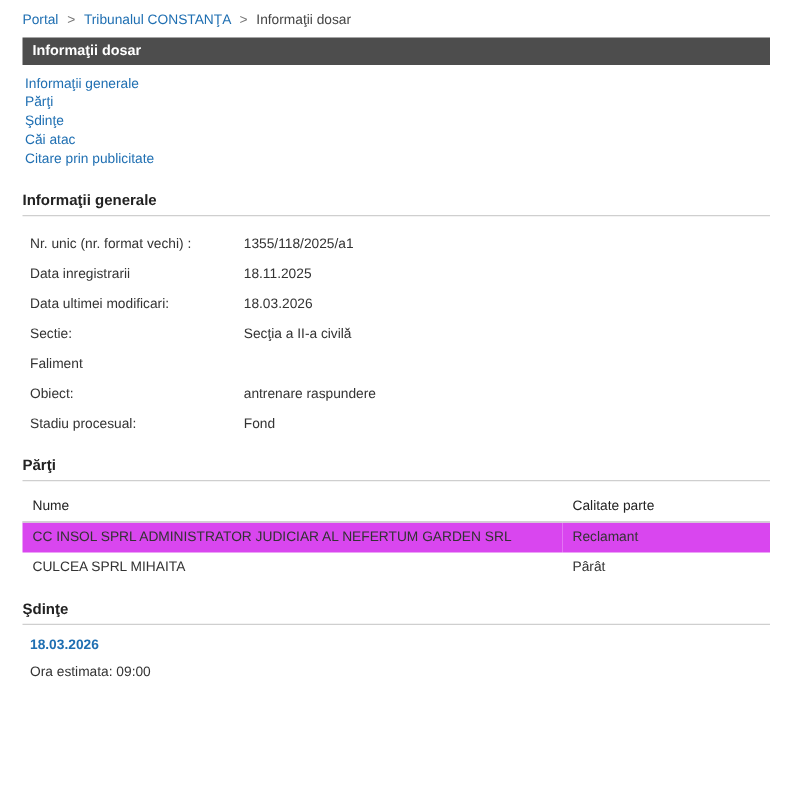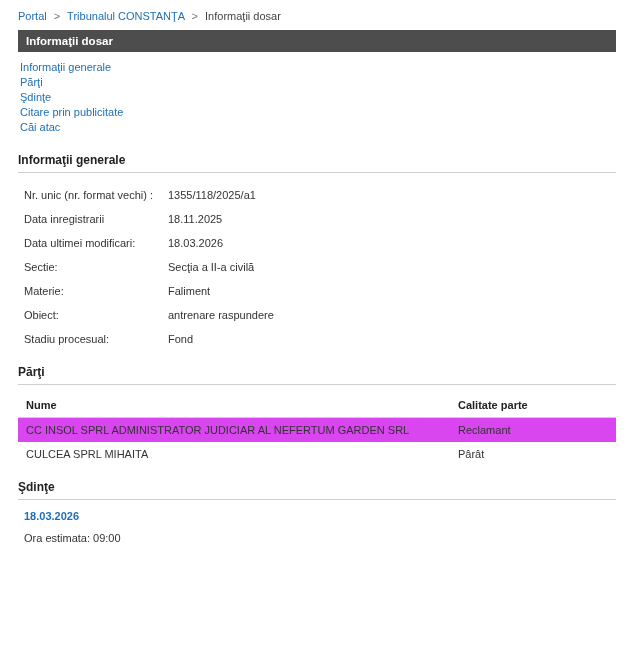--- a/index.html
+++ b/index.html
@@ -72,41 +72,42 @@
     border-bottom: 1px solid #cfcfcf;
   }
   
   .info {
     margin: 10px 16px 0 24px;
   }
   .info-row {
     display: flex;
     line-height: 14px;
     padding: 5px 0;
+    gap: 27px;
   }
   .info-label {
     width: 144px;
     flex: 0 0 144px;
     color: #333;
     font-size: 11px;
   }
   .info-value {
     color: #333;
     font-size: 11px;
   }
   
   .ptable {
     margin: 8px 16px 0 18px;
     width: calc(100% - 34px);
     border-collapse: collapse;
     font-size: 11px;
   }
   .ptable th {
     text-align: left;
-    font-weight: bold;
+    font-weight: normal;
     color: #222;
     padding: 6px 8px;
     border-bottom: 1px solid #cfcfcf;
     font-size: 11px;
   }
   .ptable td {
     padding: 6px 8px;
     color: #333;
     vertical-align: top;
   }
@@ -149,22 +150,22 @@
     <span class="sep">&gt;</span>
     <span class="current">Informaţii dosar</span>
   </div>
 
   <div class="titlebar">Informaţii dosar</div>
 
   <div class="navlinks">
     <a href="#">Informaţii generale</a>
     <a href="#">Părţi</a>
     <a href="#">Şdinţe</a>
+    <a href="#">Căi atac</a>
     <a href="#">Citare prin publicitate</a>
-    <a href="#">Căi atac</a>
   </div>
 
   <div class="section-h">Informaţii generale</div>
 
   <div class="info">
     <div class="info-row">
       <div class="info-label">Nr. unic (nr. format vechi) :</div>
       <div class="info-value">1355/118/2025/a1</div>
     </div>
     <div class="info-row">
@@ -173,21 +174,20 @@
     </div>
     <div class="info-row">
       <div class="info-label">Data ultimei modificari:</div>
       <div class="info-value">18.03.2026</div>
     </div>
     <div class="info-row">
       <div class="info-label">Sectie:</div>
       <div class="info-value">Secţia a II-a civilă</div>
     </div>
     <div class="info-row">
-      <div class="info-label">Materie:</div>
       <div class="info-value">Faliment</div>
     </div>
     <div class="info-row">
       <div class="info-label">Obiect:</div>
       <div class="info-value">antrenare raspundere</div>
     </div>
     <div class="info-row">
       <div class="info-label">Stadiu procesual:</div>
       <div class="info-value">Fond</div>
     </div>

